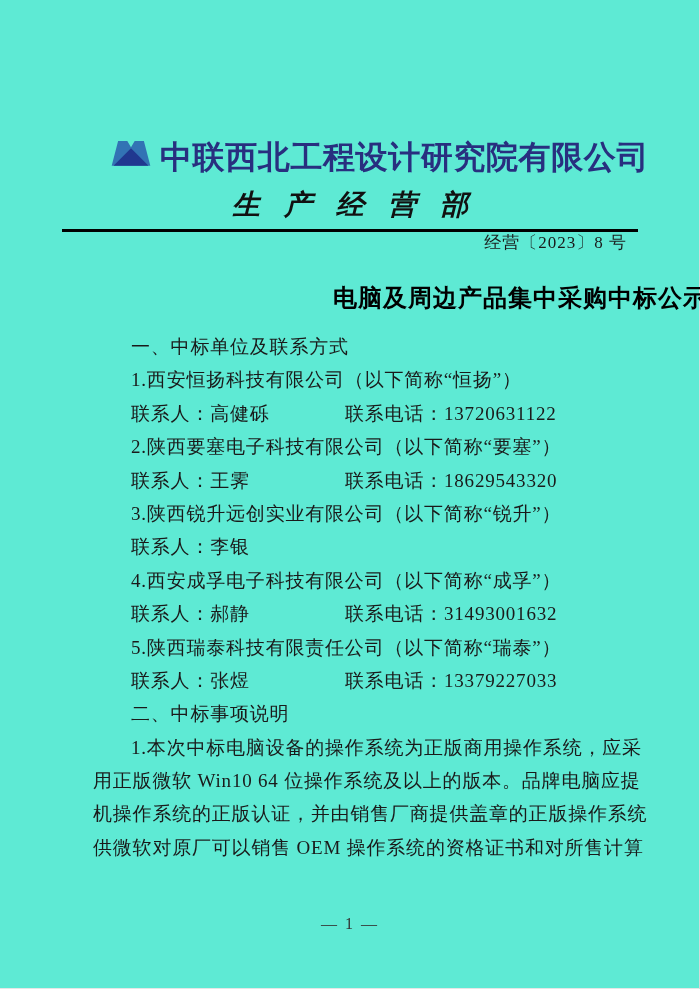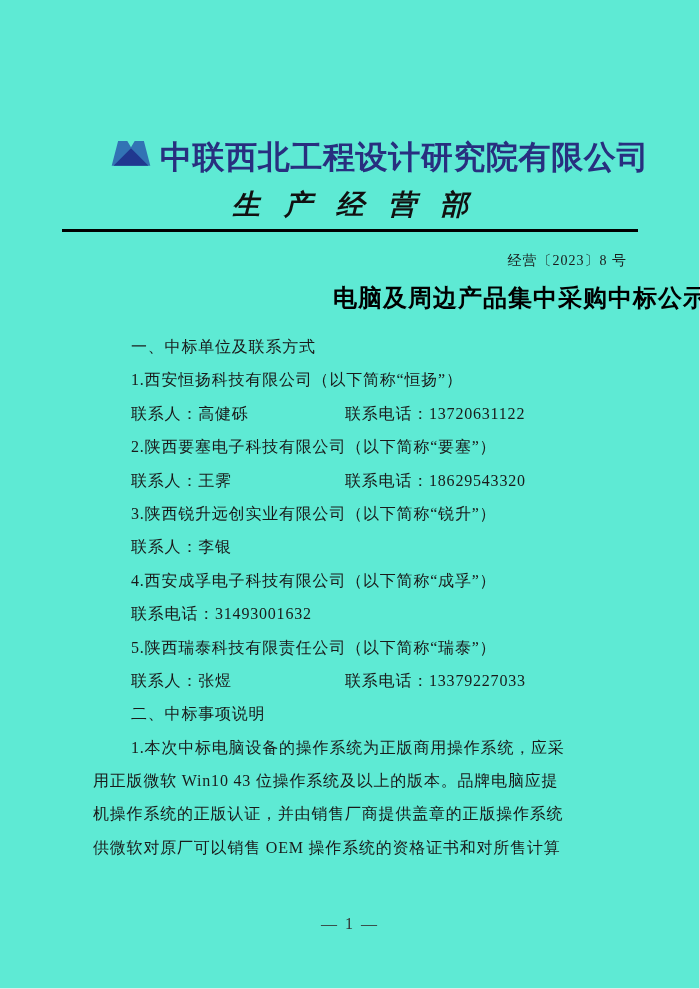--- a/index.html
+++ b/index.html
@@ -29,32 +29,32 @@
     font-size:28px; font-weight:bold; font-style:italic;
     letter-spacing:24px; text-indent:24px;
     color:#111111;
     font-family:Liberation Mono, monospace;
   }
   .rule {
     position:absolute; top:229px; left:62px;
     width:576px; height:3px; background:#000000;
   }
   .doc-number {
-    position:absolute; top:252px; right:73px;
-    font-size:14px; letter-spacing:1px; color:#1a1a1a;text-align:right;
+    position:absolute; top:231px; right:73px;
+    font-size:17px; letter-spacing:1px; color:#1a1a1a;text-align:right;
   }
   .title {
     position:absolute; top:274px; left:0; width:100%;
     margin:8px; text-align:right;
     font-size:24px; font-weight:bold; color:#000000;
     letter-spacing:1px;
   }
   .body-block {
     position:absolute; top:330px; left:93px; width:522px;
-    font-size:16px; letter-spacing:0.8px;
+    font-size:19px; letter-spacing:0.8px;
   }
   .line { height:33.4px; line-height:33.4px; white-space:nowrap; }
   .indent { text-indent:38px; }
   .contact { display:flex; padding-left:38px; }
   .contact .person { width:214px; flex:0 0 auto; }
   .footer {
     position:absolute; top:915px; left:0; width:100%;
     text-align:center; font-size:16px; color:#333333;
     letter-spacing:2px;
   }
@@ -98,33 +98,34 @@
       <span class="phone">联系电话：18629543320</span>
     </div>
 
     <div class="line indent">3.陕西锐升远创实业有限公司（以下简称“锐升”）</div>
     <div class="line contact">
       <span class="person">联系人：李银</span>
     </div>
 
     <div class="line indent">4.西安成孚电子科技有限公司（以下简称“成孚”）</div>
     <div class="line contact">
+      <span class="person">联系人：郝静</span>
       <span class="phone">联系电话：31493001632</span>
     </div>
 
     <div class="line indent">5.陕西瑞泰科技有限责任公司（以下简称“瑞泰”）</div>
     <div class="line contact">
       <span class="person">联系人：张煜</span>
       <span class="phone">联系电话：13379227033</span>
     </div>
 
     <div class="line indent">二、中标事项说明</div>
 
     <div class="line indent">1.本次中标电脑设备的操作系统为正版商用操作系统，应采</div>
-    <div class="line">用正版微软 Win10 43 位操作系统及以上的版本。品牌电脑应提</div>
+    <div class="line">用正版微软 Win10 64 位操作系统及以上的版本。品牌电脑应提</div>
     <div class="line">机操作系统的正版认证，并由销售厂商提供盖章的正版操作系统</div>
     <div class="line">供微软对原厂可以销售 OEM 操作系统的资格证书和对所售计算</div>
 
   </div>
 
   <div class="footer">— 1 —</div>
 
 </div>
 
 </body></html>

